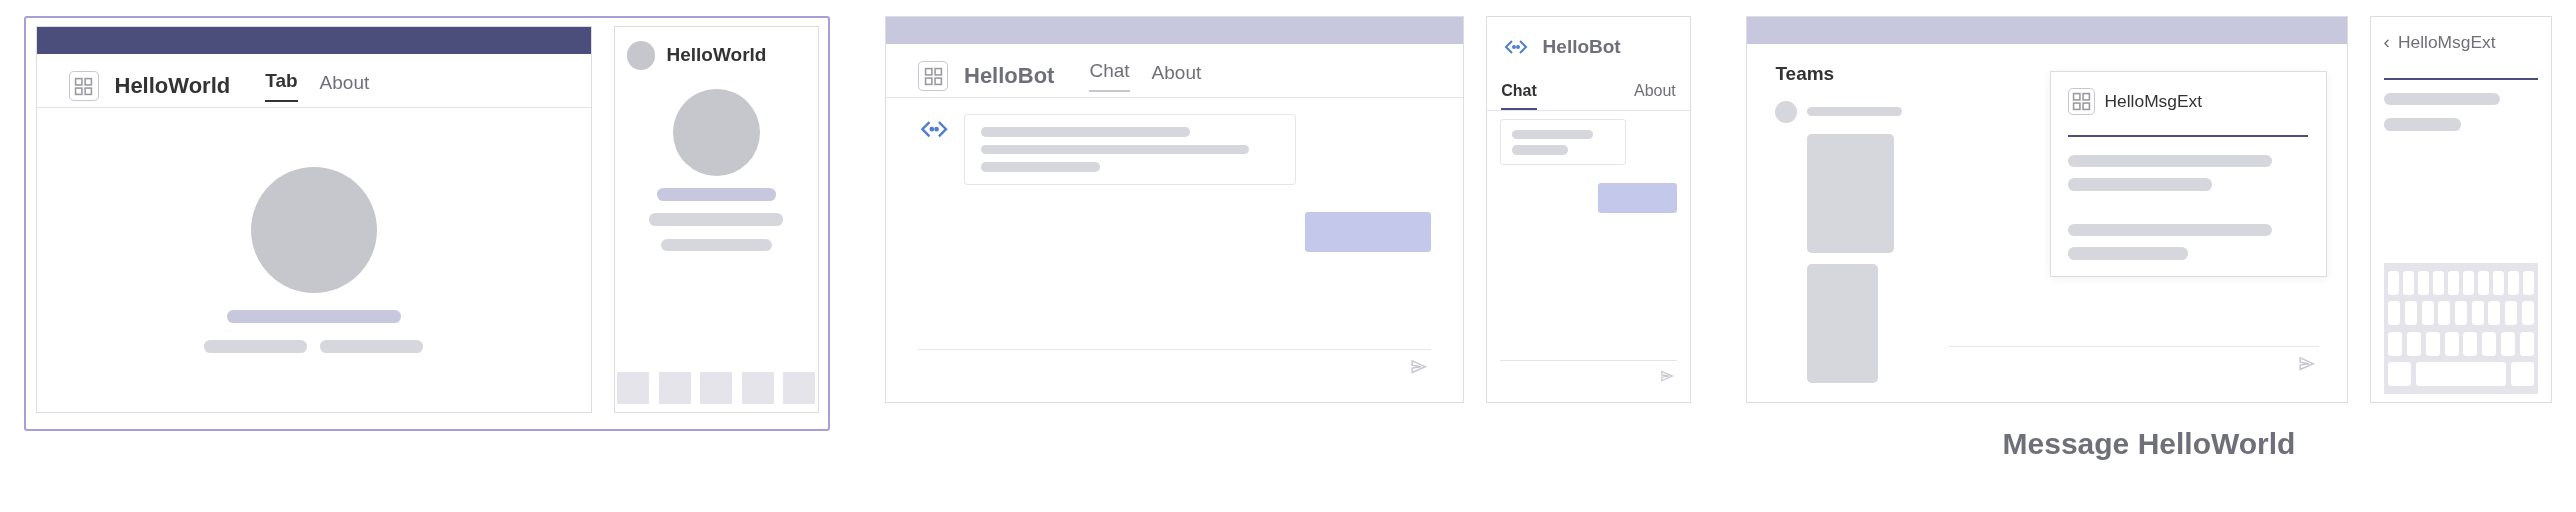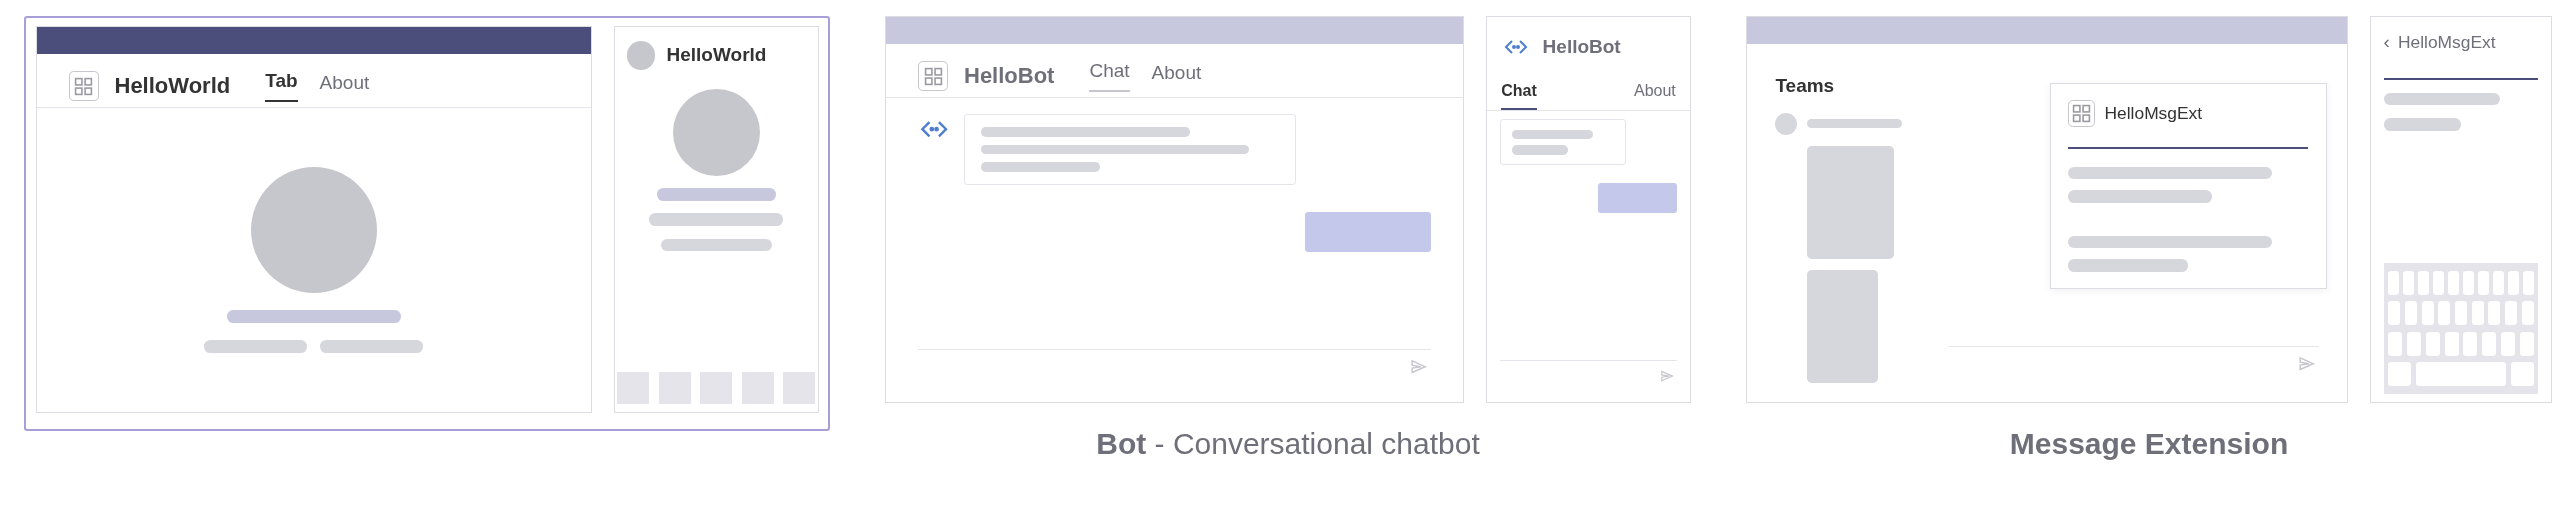--- a/index.html
+++ b/index.html
@@ -126,21 +126,21 @@
   .bot-avatar { width: 32px; height: 32px; display: flex; align-items: center; justify-content: center; }
   .msg-bubble { border: 1.6px solid var(--c-grey-light); border-radius: 3.2px; padding: 12.6px 16px; display: flex; flex-direction: column; gap: 8px; width: 332px; }
   .msg-line   { height: 9.5px; border-radius: 4.7px; background: var(--c-grey-bar); }
   .reply-bubble { align-self: flex-end; width: 126px; height: 40px; border-radius: 3.2px; background: var(--c-bot-bubble); }
   .input-line { border-top: 1.6px solid var(--c-grey-light); margin-top: auto; display: flex; align-items: center; padding: 8px 3.2px; }
   .send-icon { margin-left: auto; color: var(--c-grey-medium); }
   .mobile-tabbar { display: flex; border-bottom: 1.6px solid var(--c-grey-light); padding: 0 14.2px; gap: 32px; }
   .mobile-tab { font-size: 16px; color: var(--c-grey-text); padding: 8px 0; }
   .mobile-tab.active { color: var(--c-darktext); font-weight: 600; border-bottom: 2.4px solid var(--c-purple); }
   
-  .me-body { display: flex; padding: 19px 28.4px; margin-top: 12px; }
+  .me-body { display: flex; padding: 19px 28.4px; }
   .sidebar { width: 174px; display: flex; flex-direction: column; gap: 11px; }
   .sidebar-title { font-size: 19px; font-weight: 600; color: var(--c-darktext); margin-bottom: 4.7px; }
   .sidebar-entry { display: flex; align-items: center; gap: 9.5px; }
   .sidebar-avatar { width: 22px; height: 22px; border-radius: 50%; background: var(--c-grey-bar); }
   .sidebar-line { height: 9.5px; border-radius: 4.7px; background: var(--c-grey-bar); flex: 1; }
   .me-main { flex: 1 1 auto; position: relative; display: flex; flex-direction: column; }
   .me-card {
     position: absolute;
     right: -8px; top: 8px;
     width: 277px;
@@ -303,23 +303,20 @@
           <div class="input-line">
             <span class="send-icon">
               <svg width="14.2" height="14.2" viewBox="0 0 24 24" fill="none" stroke="currentColor" stroke-width="2">
                   <path d="M3 20l18-8L3 4v6l12 2-12 2z"></path>
                 </svg>
             </span>
           </div>
         </div>
       </div>
     </div>
-    <div class="caption">
-      <span class="bold" style="color:var(--c-grey-text)">Bot</span><span> - Conversational chatbot</span>
-    </div>
   </div>
 
   <div class="section">
     <div class="mockup-row">
 
       <div class="desktop-window">
         <div class="titlebar" style="background:var(--c-purple-light)"></div>
         <div class="me-body" style="flex:1">
           <div class="sidebar">
             <div class="sidebar-title">Teams</div>
@@ -409,18 +406,18 @@
             <div class="kbd-row">
                 <div class="key"></div>
                 <div class="key wide"></div>
                 <div class="key"></div>
               </div>
           </div>
         </div>
       </div>
     </div>
     <div class="caption">
-      <span class="bold" style="color:var(--c-grey-text)">Message Extension</span><span></span>
+      <span class="bold" style="color:var(--c-grey-text)">Message HelloWorld</span><span></span>
     </div>
   </div>
 
 </div>
 
 
 </body></html>

